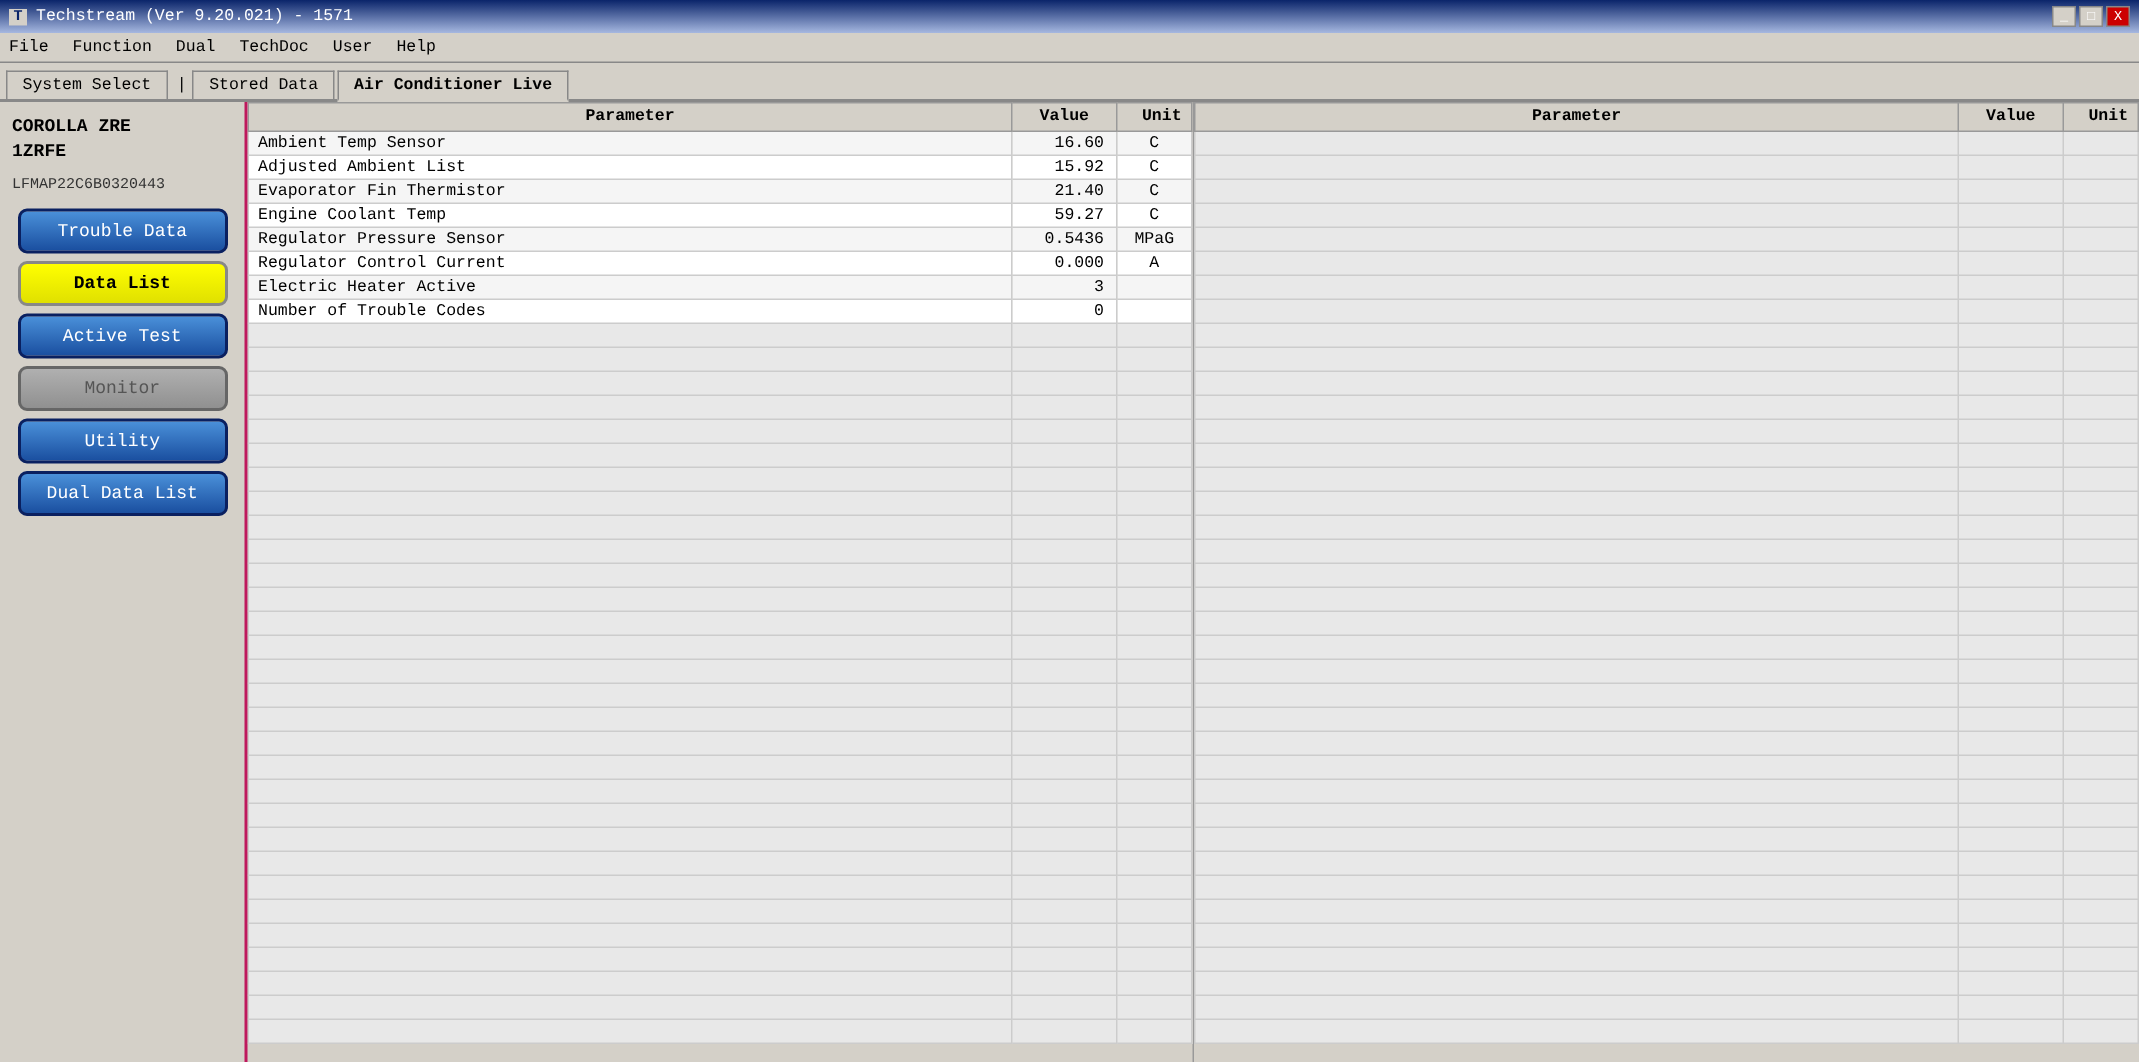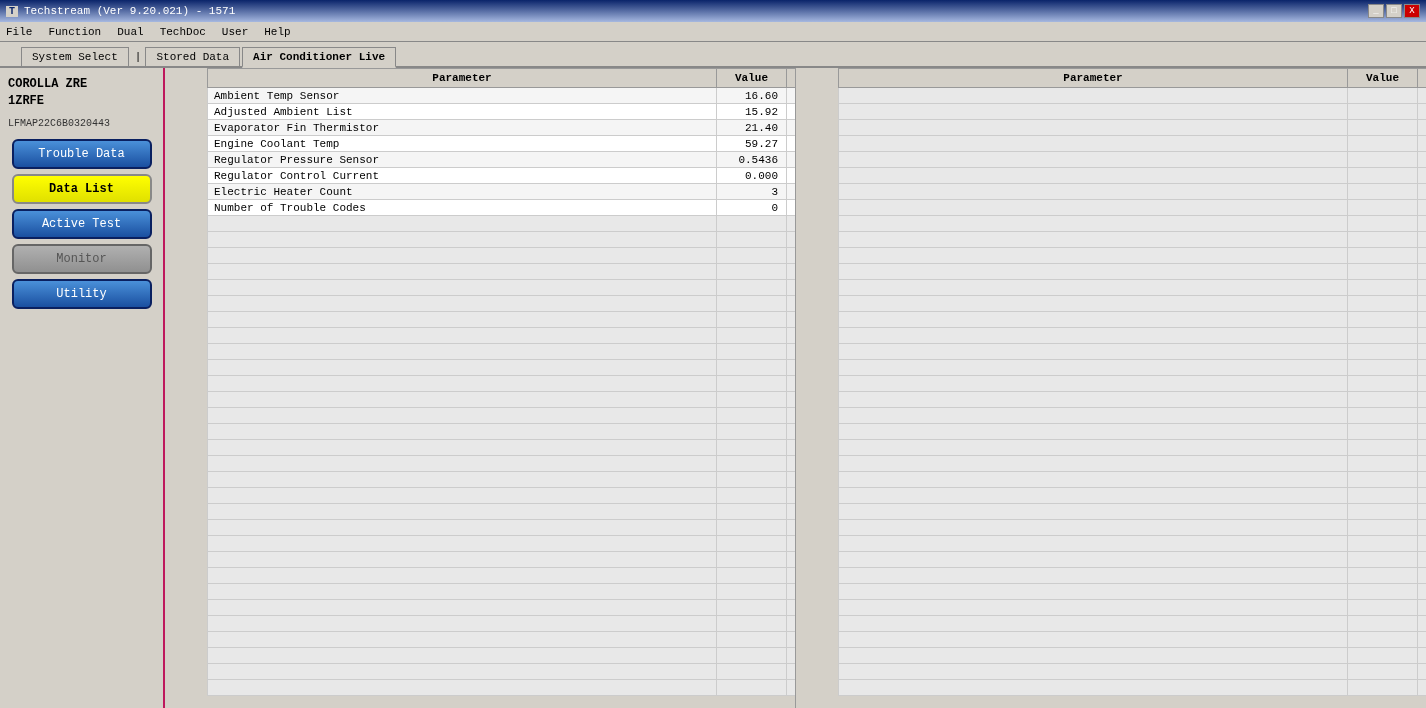--- a/index.html
+++ b/index.html
@@ -54,21 +54,21 @@
       color: #000;
       padding: 0 2px;
     }
 
     
     #tabbar {
       background: #d4d0c8;
       height: 26px;
       display: flex;
       align-items: flex-end;
-      padding: 0 21px;
+      padding: 0 4px;
       border-bottom: 2px solid #888;
     }
     .tab {
       padding: 3px 10px;
       border: 1px solid #888;
       border-bottom: none;
       background: #d4d0c8;
       font-size: 11px;
       cursor: pointer;
       margin-right: 2px;
@@ -158,21 +158,20 @@
     }
     .data-panel:last-child {
       border-right: none;
     }
 
     table {
       width: 100%;
       border-collapse: collapse;
       font-size: 11px;
       font-family: 'Courier New', Courier, monospace;
-      margin-left: 42px;
     }
     thead th {
       background: #d4d0c8;
       border: 1px solid #999;
       padding: 3px 6px;
       text-align: center;
       font-weight: bold;
     }
     thead th.param-col { text-align: center; }
     thead th.value-col { text-align: center; width: 70px; }
@@ -235,20 +234,21 @@
       <div id="vehicle-model" style="font-weight:bold;font-size:12px;line-height:1.4;">COROLLA ZRE<br>1ZRFE</div>
       <div id="vehicle-id" style="font-size:10px;margin-top:8px;">LFMAP22C6B0320443</div>
     </div>
 
     <div style="margin-top:10px;">
       <button class="sidebar-btn btn-blue">Trouble Data</button>
       <button class="sidebar-btn btn-yellow">Data List</button>
       <button class="sidebar-btn btn-blue">Active Test</button>
       <button class="sidebar-btn btn-gray">Monitor</button>
       <button class="sidebar-btn btn-blue">Utility</button>
+      <button class="sidebar-btn btn-blue">Dual Data List</button>
     </div>
   </div>
 
   <div id="data-area">
 
     <div class="data-panel">
       <table>
         <thead>
           <tr>
             <th class="param-col">Parameter</th>
@@ -281,21 +281,21 @@
         <td class="param-cell">Regulator Pressure Sensor</td>
         <td class="value-cell">0.5436</td>
         <td class="unit-cell">MPaG</td>
       </tr>
             <tr>
         <td class="param-cell">Regulator Control Current</td>
         <td class="value-cell">0.000</td>
         <td class="unit-cell">A</td>
       </tr>
             <tr>
-        <td class="param-cell">Electric Heater Count</td>
+        <td class="param-cell">Electric Heater Active</td>
         <td class="value-cell">3</td>
         <td class="unit-cell"></td>
       </tr>
             <tr>
         <td class="param-cell">Number of Trouble Codes</td>
         <td class="value-cell">0</td>
         <td class="unit-cell"></td>
       </tr>
             <tr>
         <td class="param-cell empty">&nbsp;</td>

